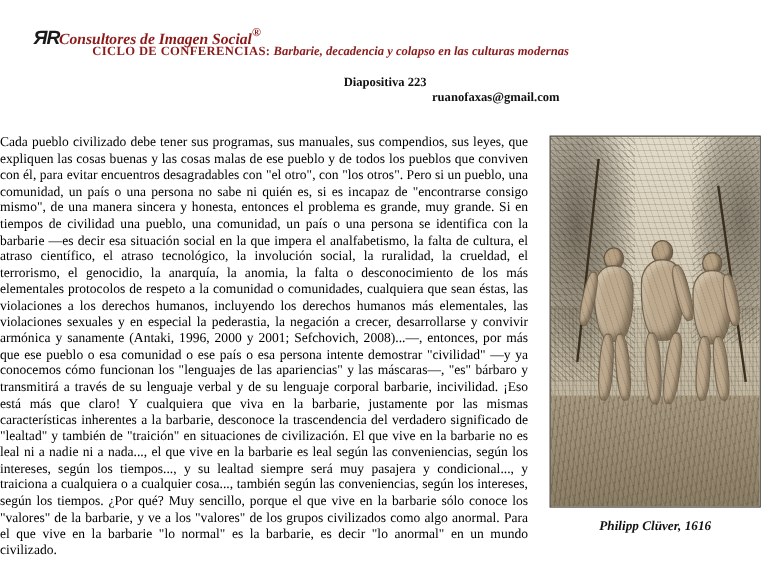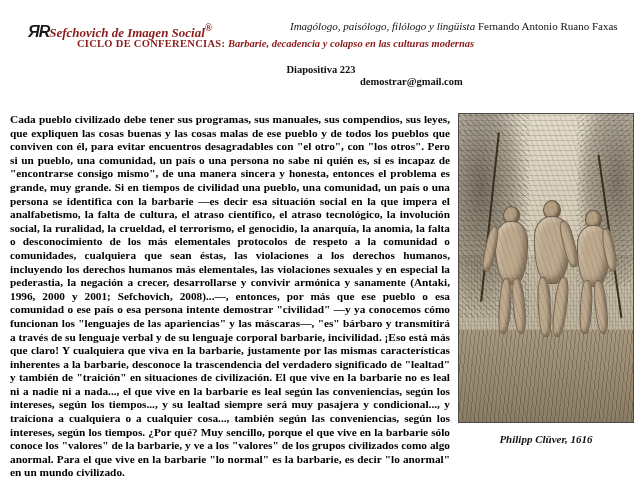--- a/index.html
+++ b/index.html
@@ -113,30 +113,29 @@
     left: 360px;
     top: 76px;
     font-size: 10.5px;
     font-weight: bold;
     color: #111111;
     white-space: nowrap;
   }
   
   .bodytext {
     position: absolute;
-    left: 10px;
+    left: 0;
     top: 113px;
     width: 440px;
     font-size: 11.3px;
     line-height: 13.6px;
     color: #000000;
     text-align: justify;
     text-justify: inter-word;
     hyphens: auto;
-    font-weight: bold;
   }
   
   .figure {
     position: absolute;
     left: 458px;
     top: 113px;
     width: 176px;
   }
   .figure .frame {
     width: 176px;
@@ -228,36 +227,32 @@
   }
 </style>
 </head>
 <body>
 
 <div class="slide">
 
   <div class="header">
 
     <div class="brand">
-      <span class="rr">ЯR</span><span class="brandname">Sefchovich de Imagen Social</span><span class="reg">®</span>
+      <span class="rr">ЯR</span><span class="brandname">Consultores de Imagen Social</span><span class="reg">®</span>
     </div>
 
-    <div class="title-line">
-      <span>Imagólogo, paisólogo, filólogo y lingüista</span>
-      <span class="name">Fernando Antonio Ruano Faxas</span>
-    </div>
 
     <div class="conf-line">
       <span class="conf-label">CICLO DE CONFERENCIAS:</span>
       <span class="conf-sub">Barbarie, decadencia y colapso en las culturas modernas</span>
     </div>
 
     <div class="slide-num">Diapositiva 223</div>
 
-    <div class="email">demostrar@gmail.com</div>
+    <div class="email">ruanofaxas@gmail.com</div>
   </div>
 
   <div class="bodytext">Cada pueblo civilizado debe tener sus programas, sus manuales, sus compendios, sus leyes, que expliquen las cosas buenas y las cosas malas de ese pueblo y de todos los pueblos que conviven con él, para evitar encuentros desagradables con "el otro", con "los otros". Pero si un pueblo, una comunidad, un país o una persona no sabe ni quién es, si es incapaz de "encontrarse consigo mismo", de una manera sincera y honesta, entonces el problema es grande, muy grande. Si en tiempos de civilidad una pueblo, una comunidad, un país o una persona se identifica con la barbarie —es decir esa situación social en la que impera el analfabetismo, la falta de cultura, el atraso científico, el atraso tecnológico, la involución social, la ruralidad, la crueldad, el terrorismo, el genocidio, la anarquía, la anomia, la falta o desconocimiento de los más elementales protocolos de respeto a la comunidad o comunidades, cualquiera que sean éstas, las violaciones a los derechos humanos, incluyendo los derechos humanos más elementales, las violaciones sexuales y en especial la pederastia, la negación a crecer, desarrollarse y convivir armónica y sanamente (Antaki, 1996, 2000 y 2001; Sefchovich, 2008)...—, entonces, por más que ese pueblo o esa comunidad o ese país o esa persona intente demostrar "civilidad" —y ya conocemos cómo funcionan los "lenguajes de las apariencias" y las máscaras—, "es" bárbaro y transmitirá a través de su lenguaje verbal y de su lenguaje corporal barbarie, incivilidad. ¡Eso está más que claro! Y cualquiera que viva en la barbarie, justamente por las mismas características inherentes a la barbarie, desconoce la trascendencia del verdadero significado de "lealtad" y también de "traición" en situaciones de civilización. El que vive en la barbarie no es leal ni a nadie ni a nada..., el que vive en la barbarie es leal según las conveniencias, según los intereses, según los tiempos..., y su lealtad siempre será muy pasajera y condicional..., y traiciona a cualquiera o a cualquier cosa..., también según las conveniencias, según los intereses, según los tiempos. ¿Por qué? Muy sencillo, porque el que vive en la barbarie sólo conoce los "valores" de la barbarie, y ve a los "valores" de los grupos civilizados como algo anormal. Para el que vive en la barbarie "lo normal" es la barbarie, es decir "lo anormal" en un mundo civilizado.</div>
 
   <div class="figure">
     <div class="frame">
       <div class="eng-bg"></div>
       <div class="eng-sky"></div>
       <div class="eng-tree-l"></div>
       <div class="eng-tree-r"></div>

